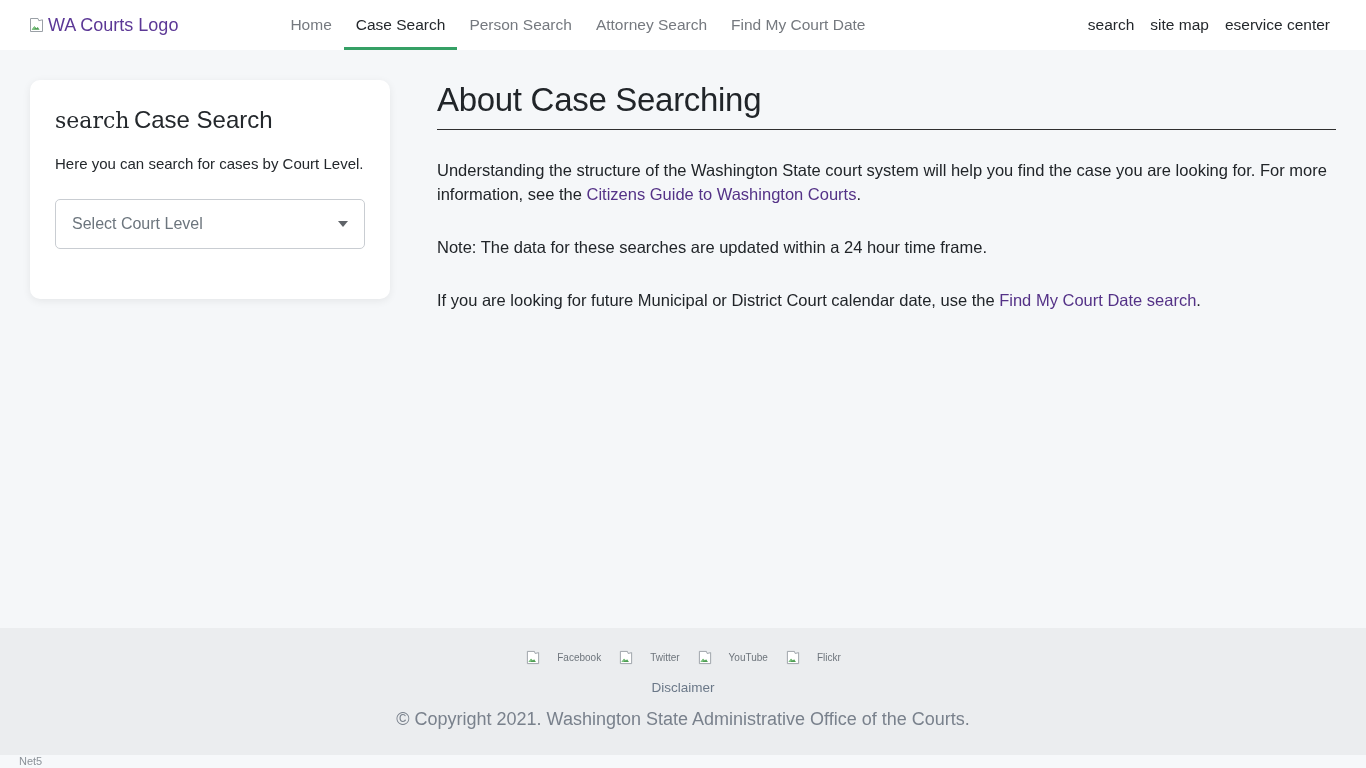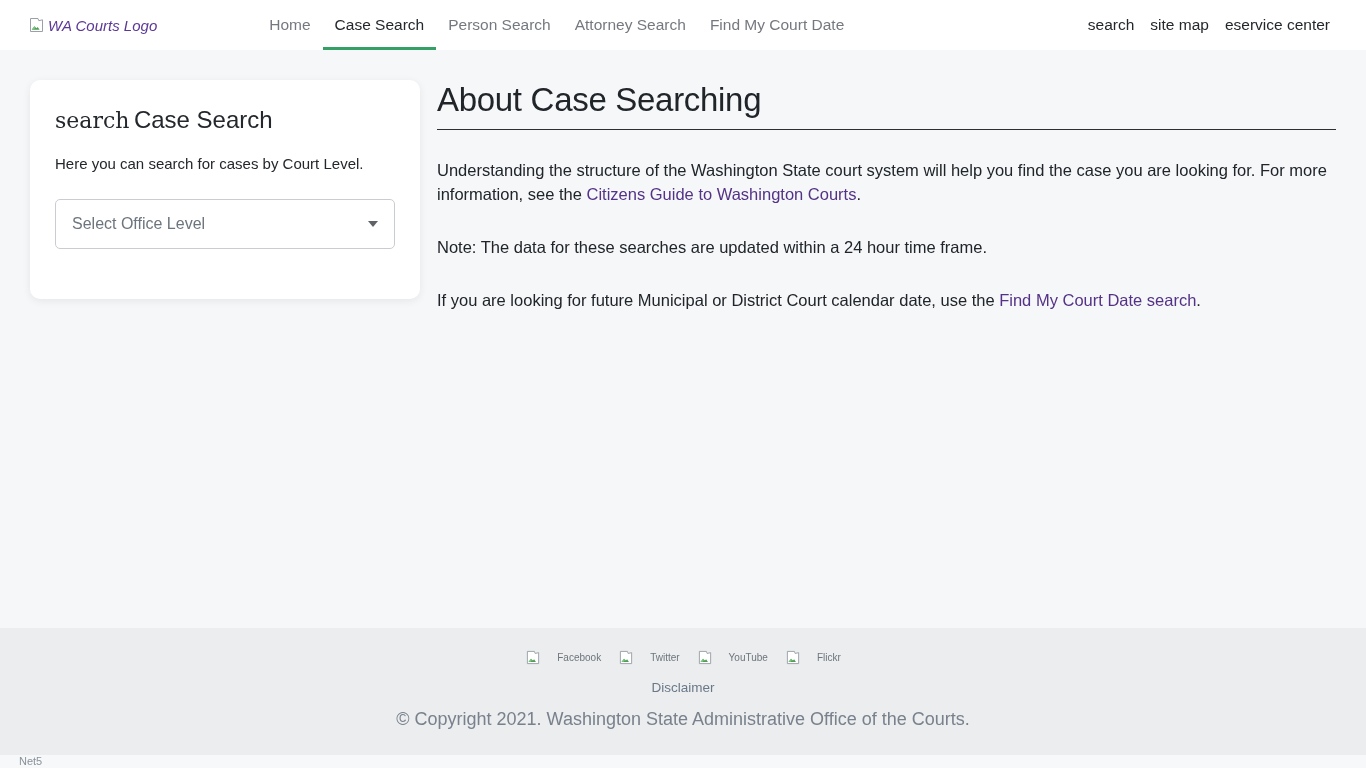--- a/index.html
+++ b/index.html
@@ -11,41 +11,41 @@
     background: #ffffff;
   }
 
   
   .navbar {
     height: 50px; flex-shrink: 0; background: #ffffff;
     display: flex; align-items: center; padding: 0 28px;
   }
   .logo {
     display: flex; align-items: center; gap: 3px;
-    color: #5c3896; font-size: 15px; text-decoration: none; cursor: pointer; font-style: italic;
+    color: #5c3896; font-size: 18px; text-decoration: none; cursor: pointer;
   }
   .broken-img { display: inline-flex; align-items: center; }
   .nav-list { display: flex; align-items: stretch; height: 50px; margin-left: 100px; }
   .nav-link {
     display: flex; align-items: center; padding: 0 12px;
     font-size: 15.5px; color: #75797f; text-decoration: none; cursor: pointer;
     border-bottom: 3px solid transparent; padding-top: 3px;
   }
   .nav-link.active { color: #24282c; border-bottom-color: #35a065; }
   .utility { margin-left: auto; display: flex; align-items: center; }
   .utility-link {
     padding: 0 8px; font-size: 15.5px; color: #24282c;
     text-decoration: none; cursor: pointer;
   }
 
   
   .main { flex: 1; background: #f5f7f9; position: relative; }
 
   .card {
-    position: absolute; left: 30px; top: 30px; width: 390px;
+    position: absolute; left: 30px; top: 30px; width: 360px;
     background: #fff; border-radius: 10px;
     box-shadow: 0 2px 8px rgba(0,0,0,0.07);
     padding: 26px 25px 50px 25px;
   }
   .card-heading { color: #24282c; line-height: 1.2; }
   .icon-word { font-family: "DejaVu Serif", serif; font-size: 22px; }
   .card-title-text { font-size: 24px; }
   .card-desc { margin-top: 20px; font-size: 15px; color: #24282c; }
   .select-box {
     margin-top: 27px; height: 50px; background: #fff;
@@ -123,21 +123,21 @@
 
 <main class="main">
 
   <section class="card">
     <div class="card-heading">
       <span class="icon-word">search</span>
       <span class="card-title-text">Case Search</span>
     </div>
     <div class="card-desc">Here you can search for cases by Court Level.</div>
     <div class="select-box">
-      <span class="select-value">Select Office Level</span>
+      <span class="select-value">Select Court Level</span>
       <span class="caret"></span>
     </div>
   </section>
 
   <article class="article">
     <h1 class="page-title">About Case Searching</h1>
     <hr class="title-divider">
 
     <p><span>Understanding the structure of the Washington State court system will help you find the case you are looking for. For more information, see the </span><a class="body-link">Citizens Guide to Washington Courts</a><span>.</span></p>
 

